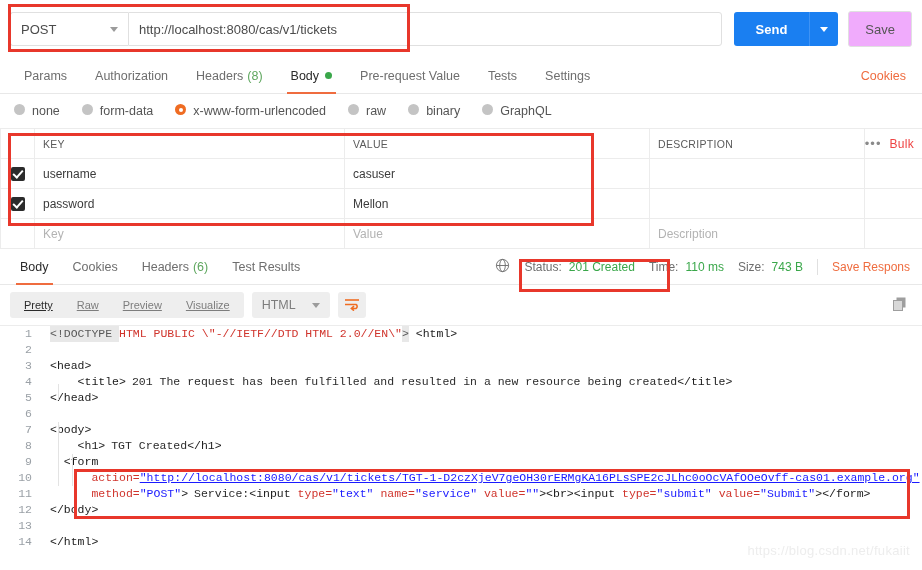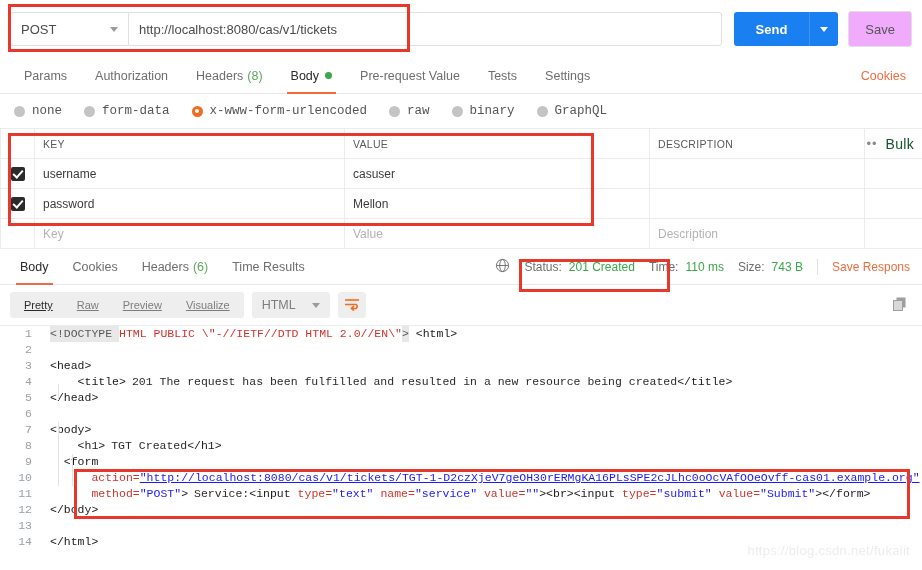--- a/index.html
+++ b/index.html
@@ -149,25 +149,24 @@
   
   .body-types {
     height: 34px;
     display: flex;
     align-items: center;
     padding: 0 14px;
     box-sizing: border-box;
   }
   .radio-item {
     display: flex;
-    align-items: center;
+    align-items: flex-start;
     margin-right: 22px;
     font-size: 12.5px;
     color: #555;
-    font-family: Liberation Mono, monospace;
   }
   .radio {
     width: 11px; height: 11px;
     border-radius: 50%;
     background: #c4c4c4;
     margin-right: 7px;
     display: inline-block;
     position: relative;
   }
   .radio.sel { background: #ef6c22; }
@@ -217,21 +216,21 @@
     content: "";
     position: absolute;
     left: 4px; top: 1px;
     width: 4px; height: 8px;
     border: solid #fff;
     border-width: 0 2px 2px 0;
     transform: rotate(42deg);
   }
   .cell-center { text-align: center !important; padding: 0 !important; }
   .dots { color: #8a8a8a; letter-spacing: 1px; font-size: 13px; }
-  .bulk { color: #14532d; font-size: 14px; }
+  .bulk { color: #ef4444; font-size: 12px; }
   .acts-cell { display: flex; align-items: center; justify-content: flex-end; gap: 8px; }
 
   
   .resp-tabs {
     height: 36px;
     border-bottom: 1px solid #e8e8e8;
     display: flex;
     align-items: stretch;
     padding: 0 8px;
     box-sizing: border-box;
@@ -492,21 +491,21 @@
     <span>Body</span>
   </div>
   <div class="resp-tab">
     <span>Cookies</span>
   </div>
   <div class="resp-tab">
     <span>Headers</span>
     <span class="tab-count" style="margin-left:4px">(6)</span>
   </div>
   <div class="resp-tab">
-    <span>Time Results</span>
+    <span>Test Results</span>
   </div>
 
   <div class="status-area">
     <span>
       <svg width="15" height="15" viewBox="0 0 16 16" fill="none" stroke="#6e6e6e" stroke-width="1">
         <circle cx="8" cy="8" r="6.5"></circle>
         <ellipse cx="8" cy="8" rx="3" ry="6.5"></ellipse>
         <line x1="1.5" y1="8" x2="14.5" y2="8"></line>
       </svg>
     </span>

